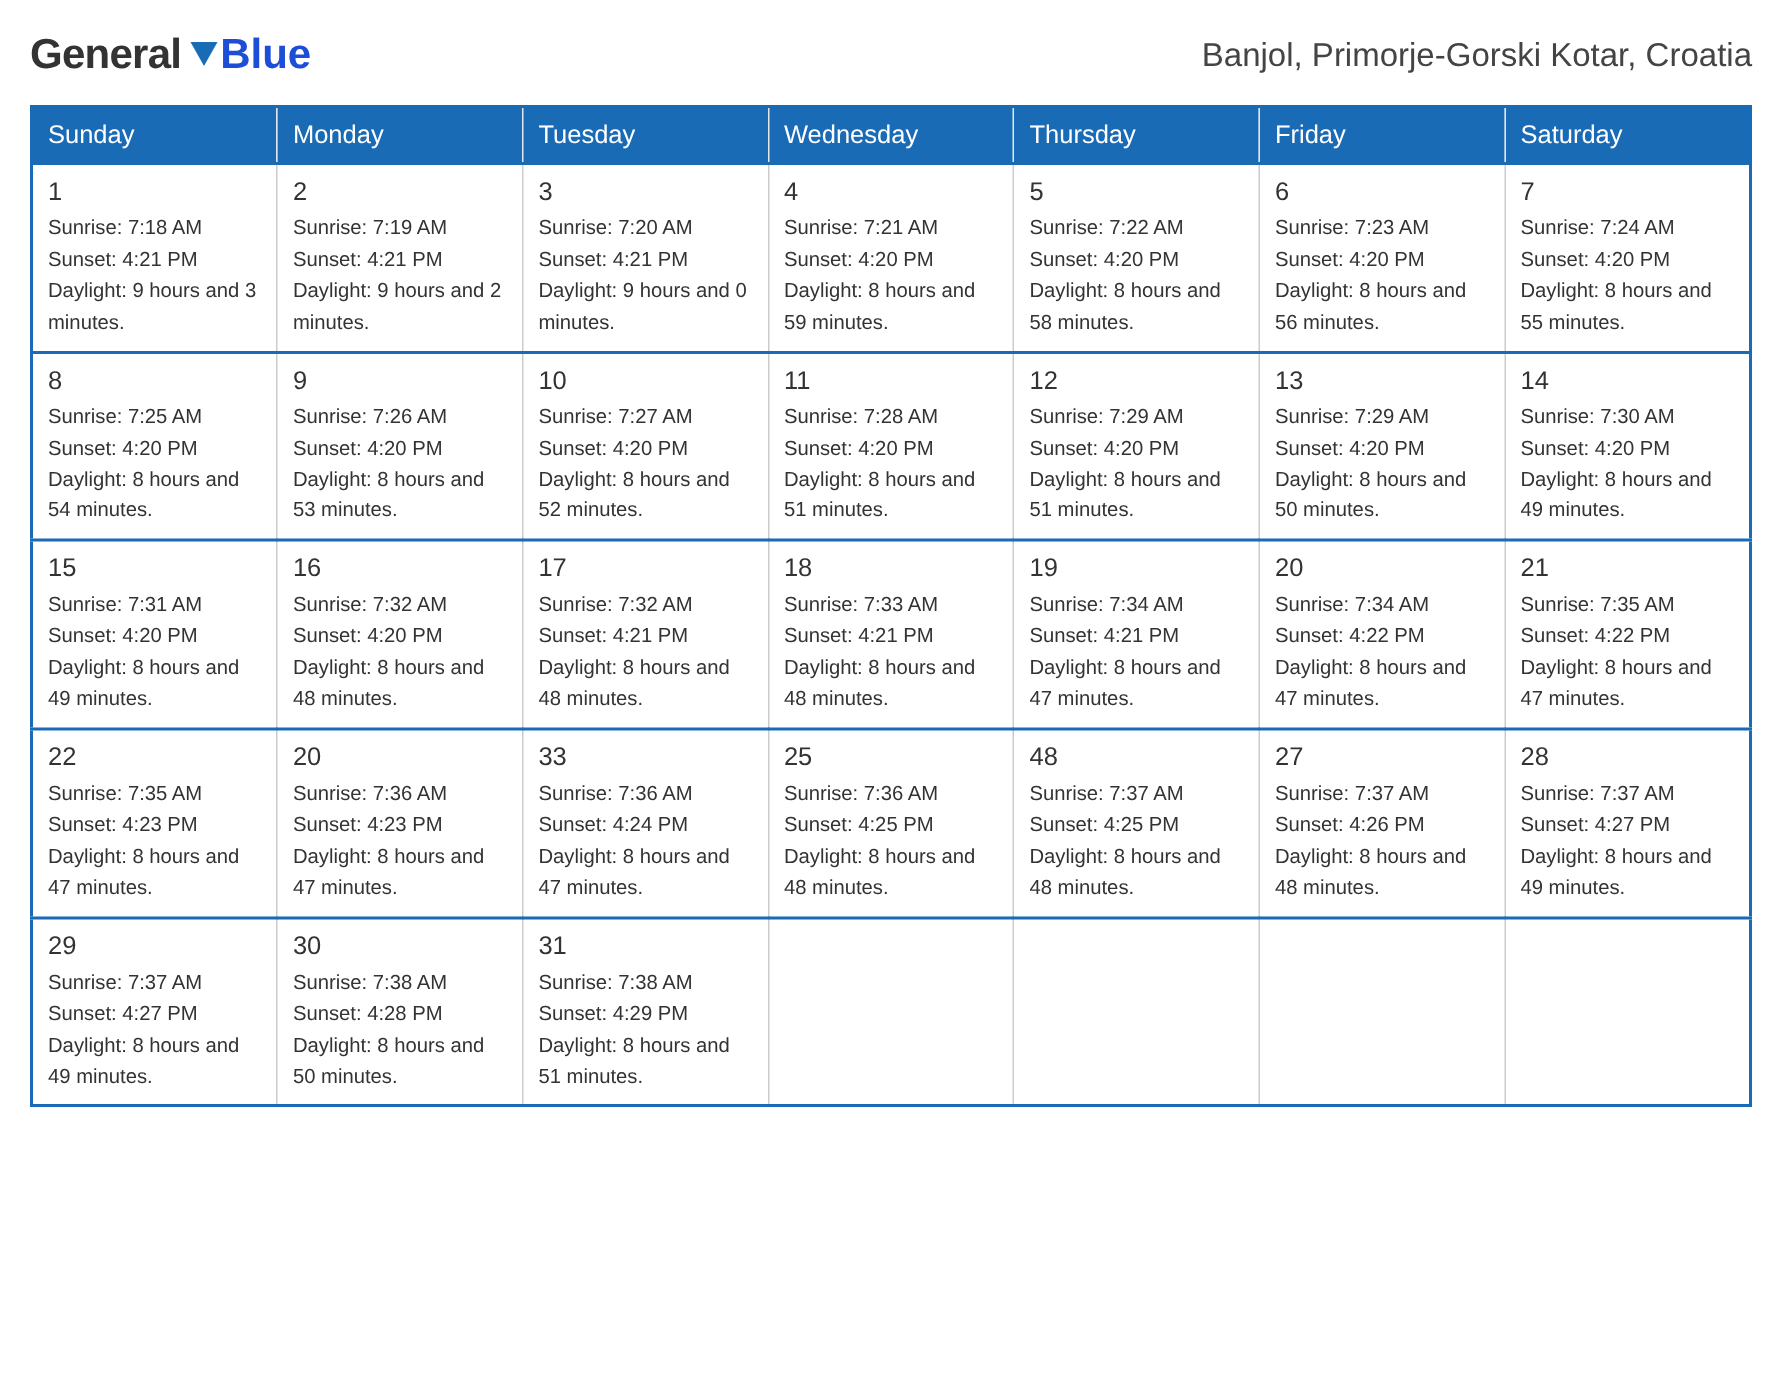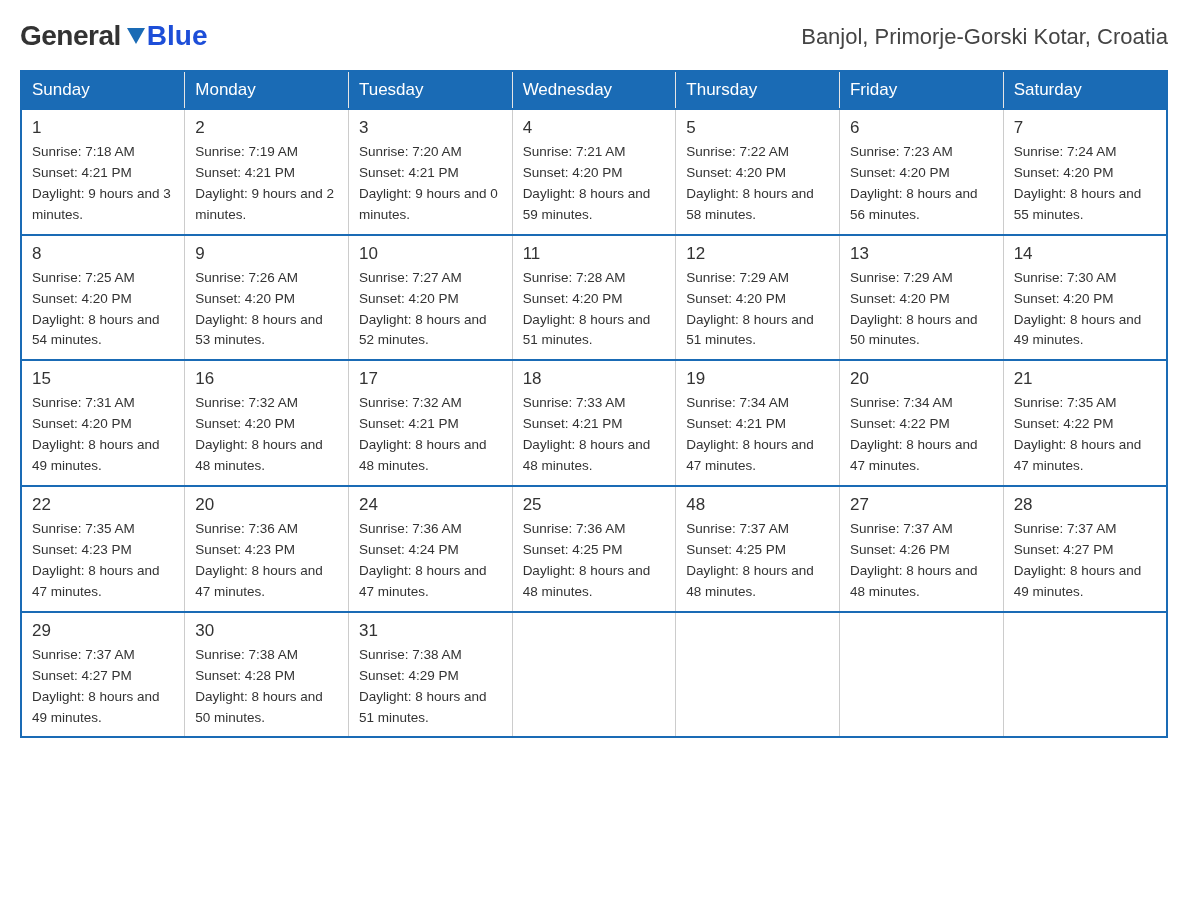--- a/index.html
+++ b/index.html
@@ -220,21 +220,21 @@
       <tr>
         <td>
           <span class="day-num">22</span>
         <div class="day-info">Sunrise: 7:35 AM<br>Sunset: 4:23 PM<br>Daylight: 8 hours and 47 minutes.</div>
         </td>
         <td>
           <span class="day-num">20</span>
         <div class="day-info">Sunrise: 7:36 AM<br>Sunset: 4:23 PM<br>Daylight: 8 hours and 47 minutes.</div>
         </td>
         <td>
-          <span class="day-num">24</span>
+          <span class="day-num">33</span>
         <div class="day-info">Sunrise: 7:36 AM<br>Sunset: 4:24 PM<br>Daylight: 8 hours and 47 minutes.</div>
         </td>
         <td>
           <span class="day-num">25</span>
         <div class="day-info">Sunrise: 7:36 AM<br>Sunset: 4:25 PM<br>Daylight: 8 hours and 48 minutes.</div>
         </td>
         <td>
           <span class="day-num">48</span>
         <div class="day-info">Sunrise: 7:37 AM<br>Sunset: 4:25 PM<br>Daylight: 8 hours and 48 minutes.</div>
         </td>

